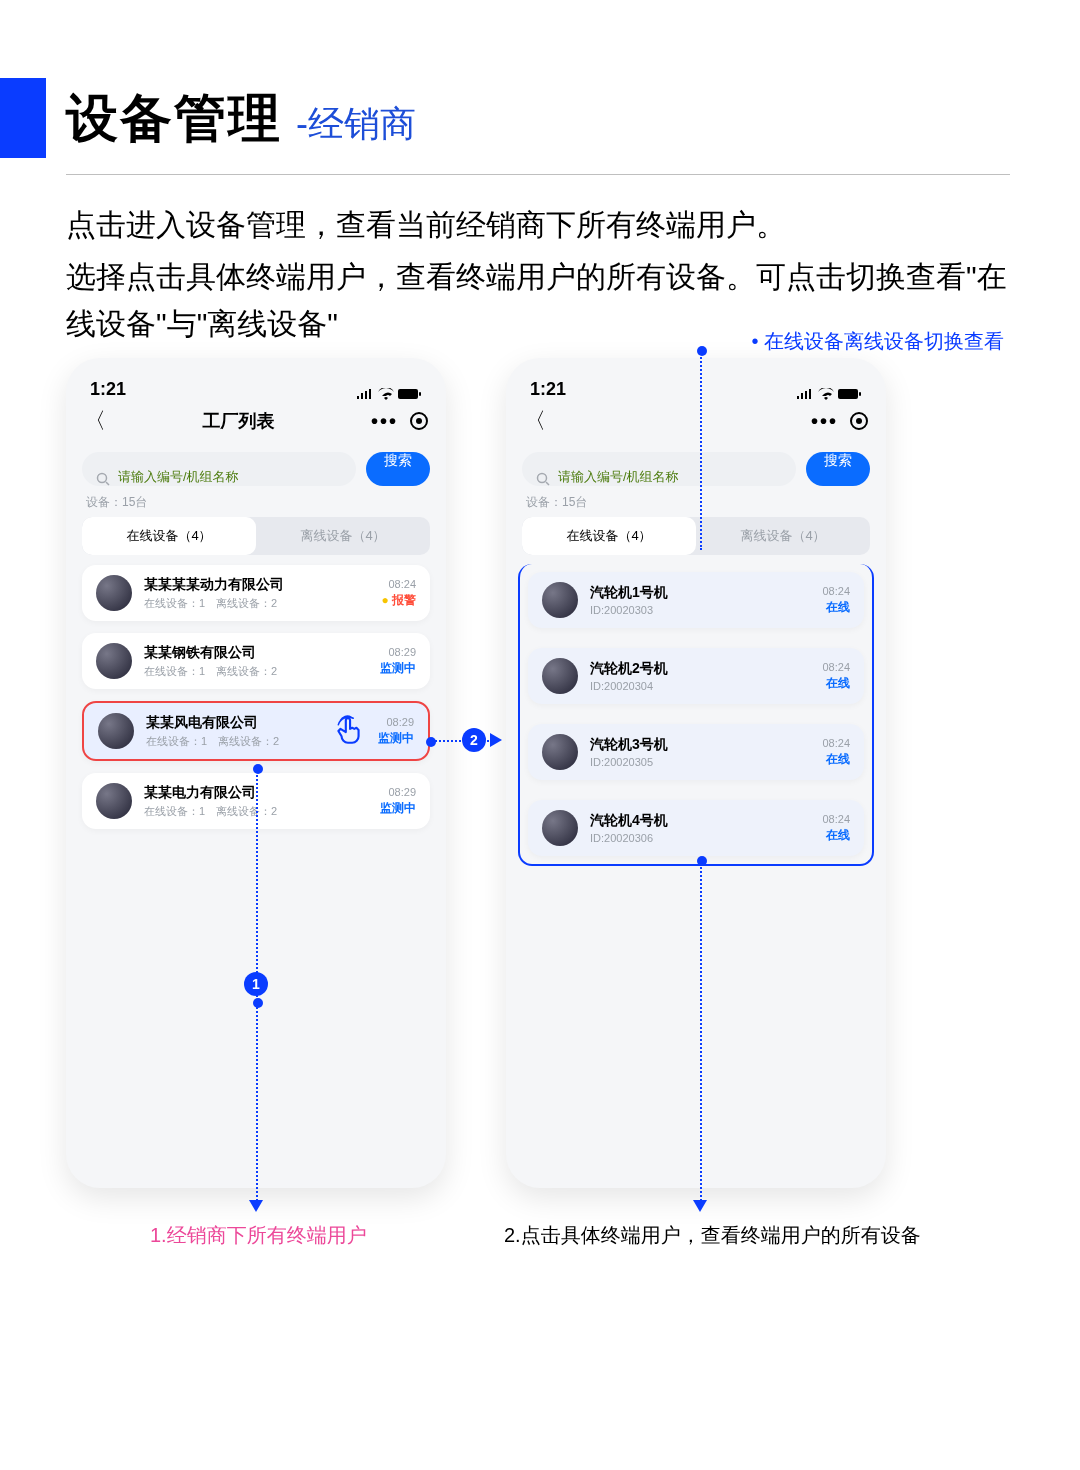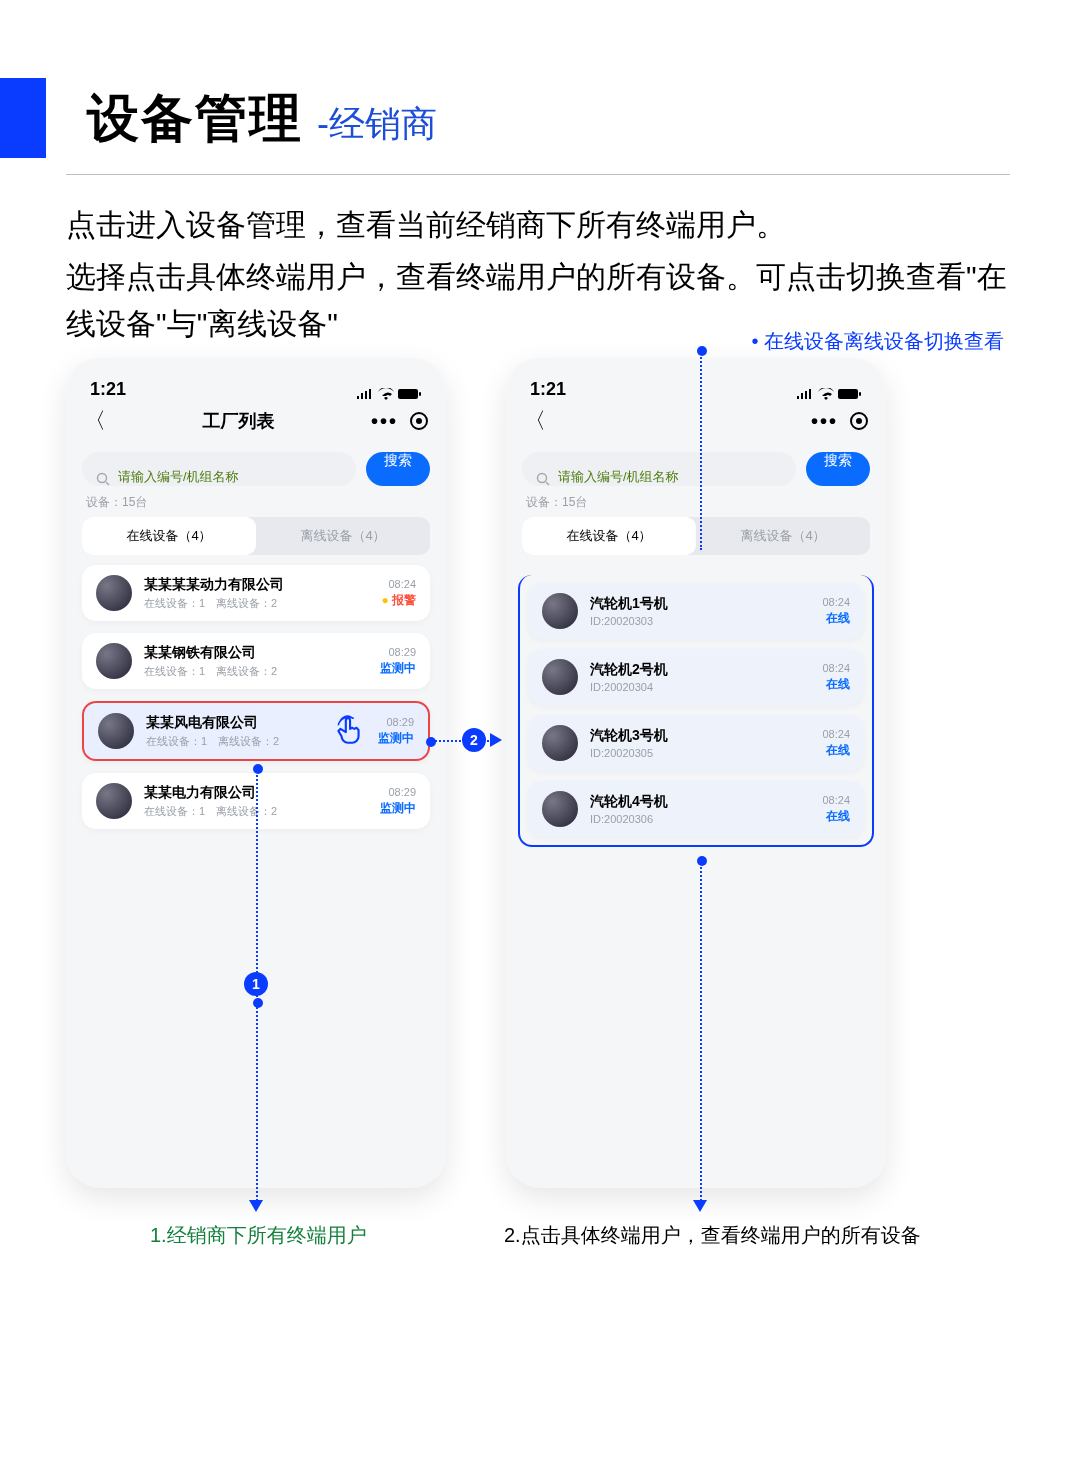--- a/index.html
+++ b/index.html
@@ -9,29 +9,29 @@
     width: 1080px;
     height: 1470px;
     position: relative;
     overflow: hidden;
   }
   
   .blue-bar {
     position: absolute; top: 78px; left: 0; width: 46px; height: 80px;
     background: #0a3cff;
   }
-  .title-row { position:absolute; top:84px; left:66px; display:flex; align-items:baseline; gap:14px;margin-left:21px;}
+  .title-row { position:absolute; top:84px; left:66px; display:flex; align-items:baseline; gap:14px;}
   .title-main { font-size:52px; font-weight:900; letter-spacing:2px; color:#000;}
   .title-sub { font-size:36px; font-weight:500; color:#1d4ed8;}
   .hr { position:absolute; left:66px; right:70px; top:174px; height:1px; background:#bfbfbf;}
   .para1 { position:absolute; left:66px; top:202px; font-size:30px; color:#000; line-height:1.5;}
   .para2 { position:absolute; left:66px; right:70px; top:254px; font-size:30px; color:#000; line-height:1.55;}
   .annot-top { position:absolute; right:76px; top:328px; font-size:20px; color:#0a3cff; }
   .annot-top::before { content:"• "; color:#0a3cff;}
-  .caption1 { position:absolute; left:150px; top:1222px; font-size:20px; color:#15803d;}
+  .caption1 { position:absolute; left:150px; top:1222px; font-size:20px; color:#ec4899;}
   .caption2 { position:absolute; left:504px; top:1222px; font-size:20px; color:#000;}
   
   .phone {
     position:absolute; width:380px; height:830px; background:#f5f6f8;
     border-radius:34px; box-shadow:0 10px 30px rgba(0,0,0,.10);
     overflow:hidden;
   }
   .phone-left { left:66px; top:358px;}
   .phone-right { left:506px; top:358px;}
   .statusbar { height:42px; display:flex; align-items:flex-end; justify-content:space-between; padding:0 24px; font-size:18px; font-weight:600;}
@@ -56,21 +56,21 @@
   .avatar { width:36px; height:36px; border-radius:50%; background:radial-gradient(circle at 30% 30%, #778 0%, #445 60%, #223 100%);}
   .card-mid { flex:1; min-width:0;}
   .card-title { font-size:14px; font-weight:700; color:#000; margin-bottom:2px;}
   .card-sub  { font-size:11px; color:#9aa0a8;}
   .card-right { text-align:right;}
   .card-time { font-size:11px; color:#9aa0a8; margin-bottom:2px;}
   .status-alarm { font-size:12px; font-weight:700; color:#ff4d3a;}
   .status-alarm::before{content:"● "; color:#f7c400;}
   .status-monitor { font-size:12px; font-weight:700; color:#0a6cff;}
   .status-online  { font-size:12px; font-weight:700; color:#0a6cff;}
-  .device-group { margin:20px 12px; border:2px solid #0a3cff; border-top:none; border-radius:14px; padding:8px; display:flex; flex-direction:column; gap:10px;}
+  .device-group { margin:9px 12px; border:2px solid #0a3cff; border-top:none; border-radius:14px; padding:8px; display:flex; flex-direction:column; gap:20px;}
   .device-group .card { background:#eef2fb;}
   .pointer-icon { width:34px; height:34px; margin-left:-6px;}
   
   .dot-line-v1 { position:absolute; left:256px; top:768px; width:0; height:236px; border-left:2px dotted #0a3cff;}
   .dot-line-v1::before,.dot-line-v1::after{content:"";position:absolute;left:-5px;width:10px;height:10px;background:#0a3cff;border-radius:50%;}
   .dot-line-v1::before{top:-4px;} .dot-line-v1::after{bottom:-4px;}
   .badge1 { position:absolute; left:244px; top:972px; width:24px;height:24px;border-radius:50%;background:#0a3cff;color:#fff;display:flex;align-items:center;justify-content:center;font-size:14px;font-weight:700;}
   .dot-line-v1b { position:absolute; left:256px; top:1000px; width:0; height:204px; border-left:2px dotted #0a3cff;}
   .arrow-down1 { position:absolute; left:249px; top:1200px; width:0;height:0;border-left:7px solid transparent;border-right:7px solid transparent;border-top:12px solid #0a3cff;}
   .dot-line-h { position:absolute; top:740px; left:432px; width:60px; height:0; border-top:2px dotted #0a3cff;}

